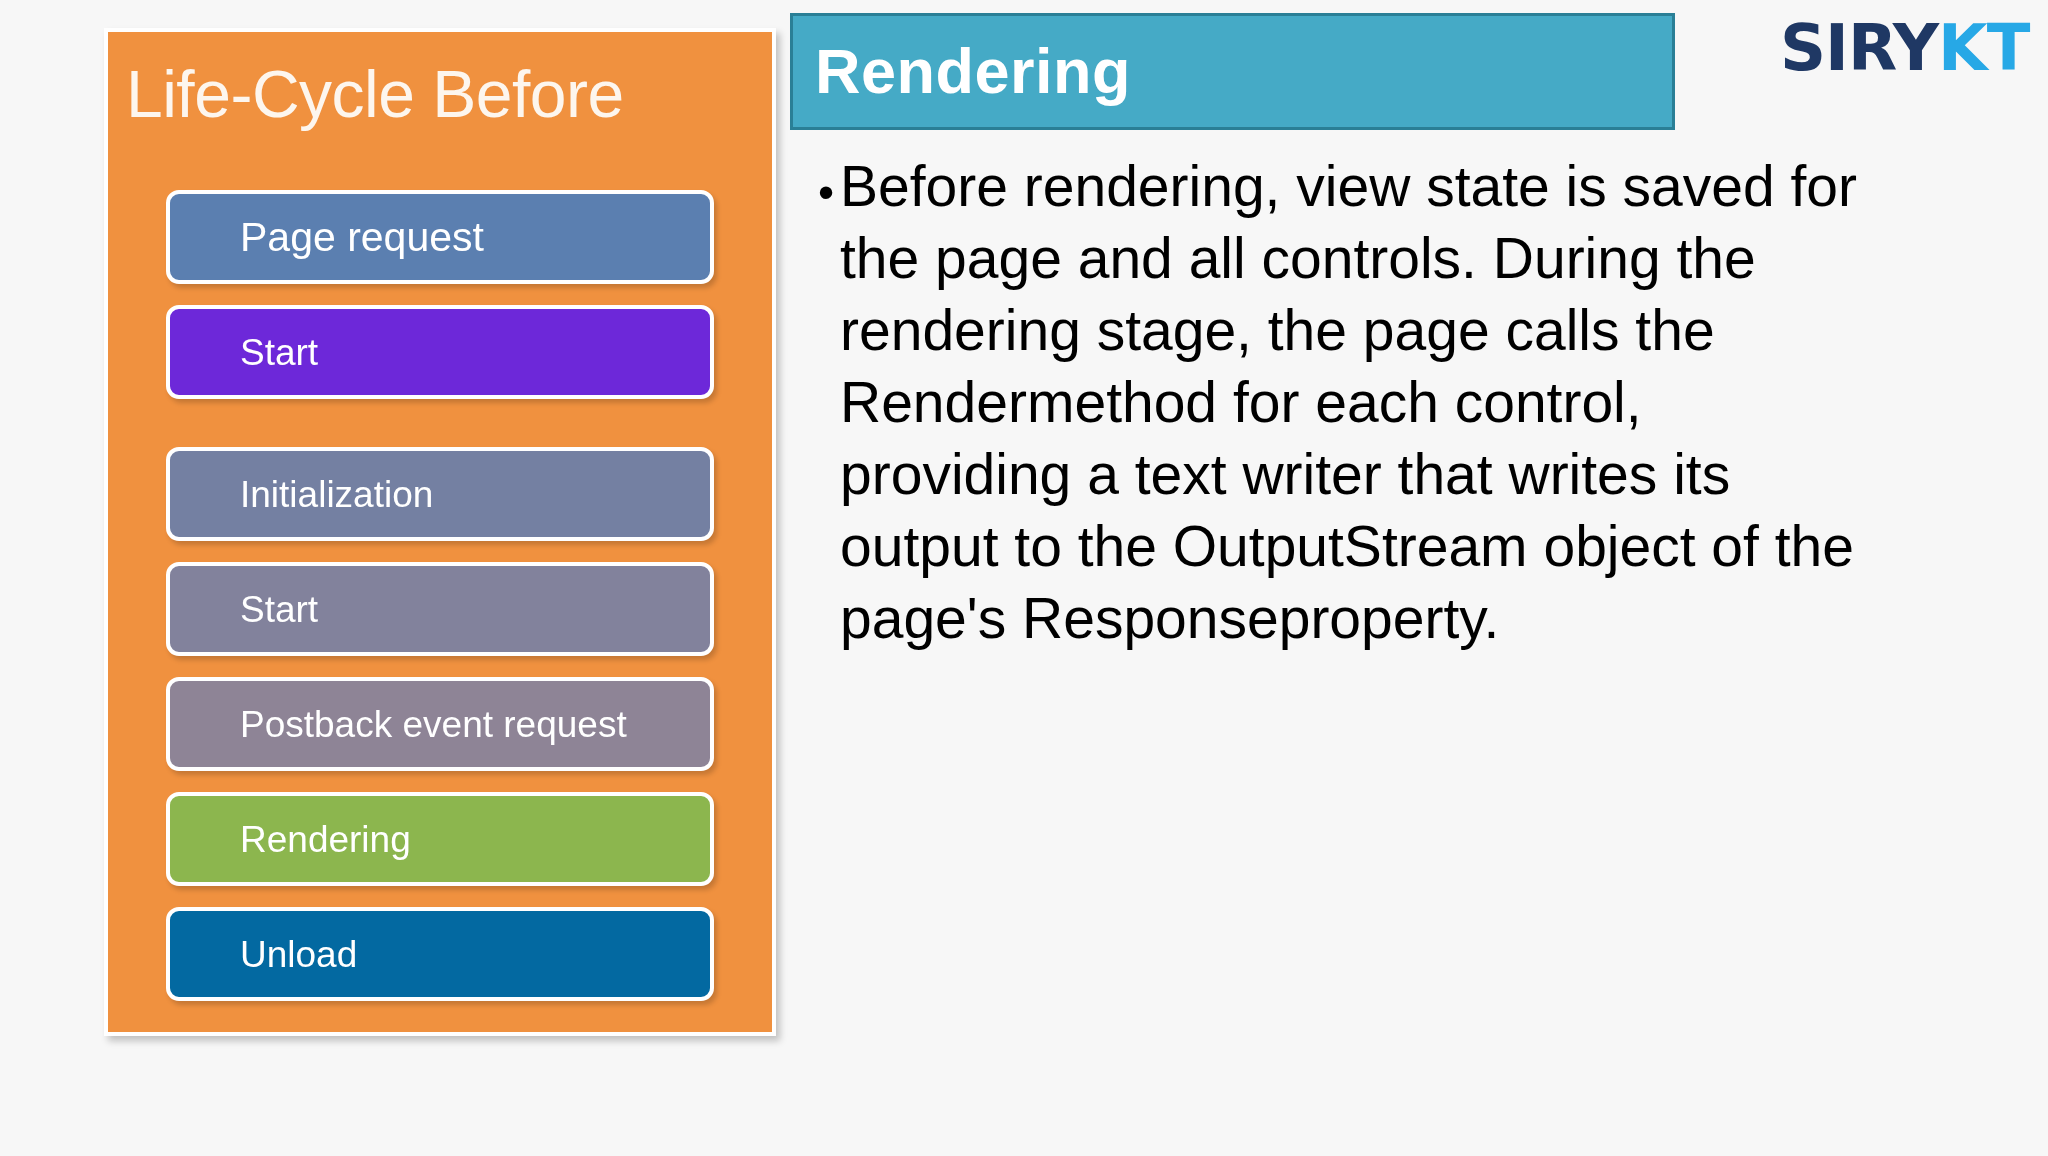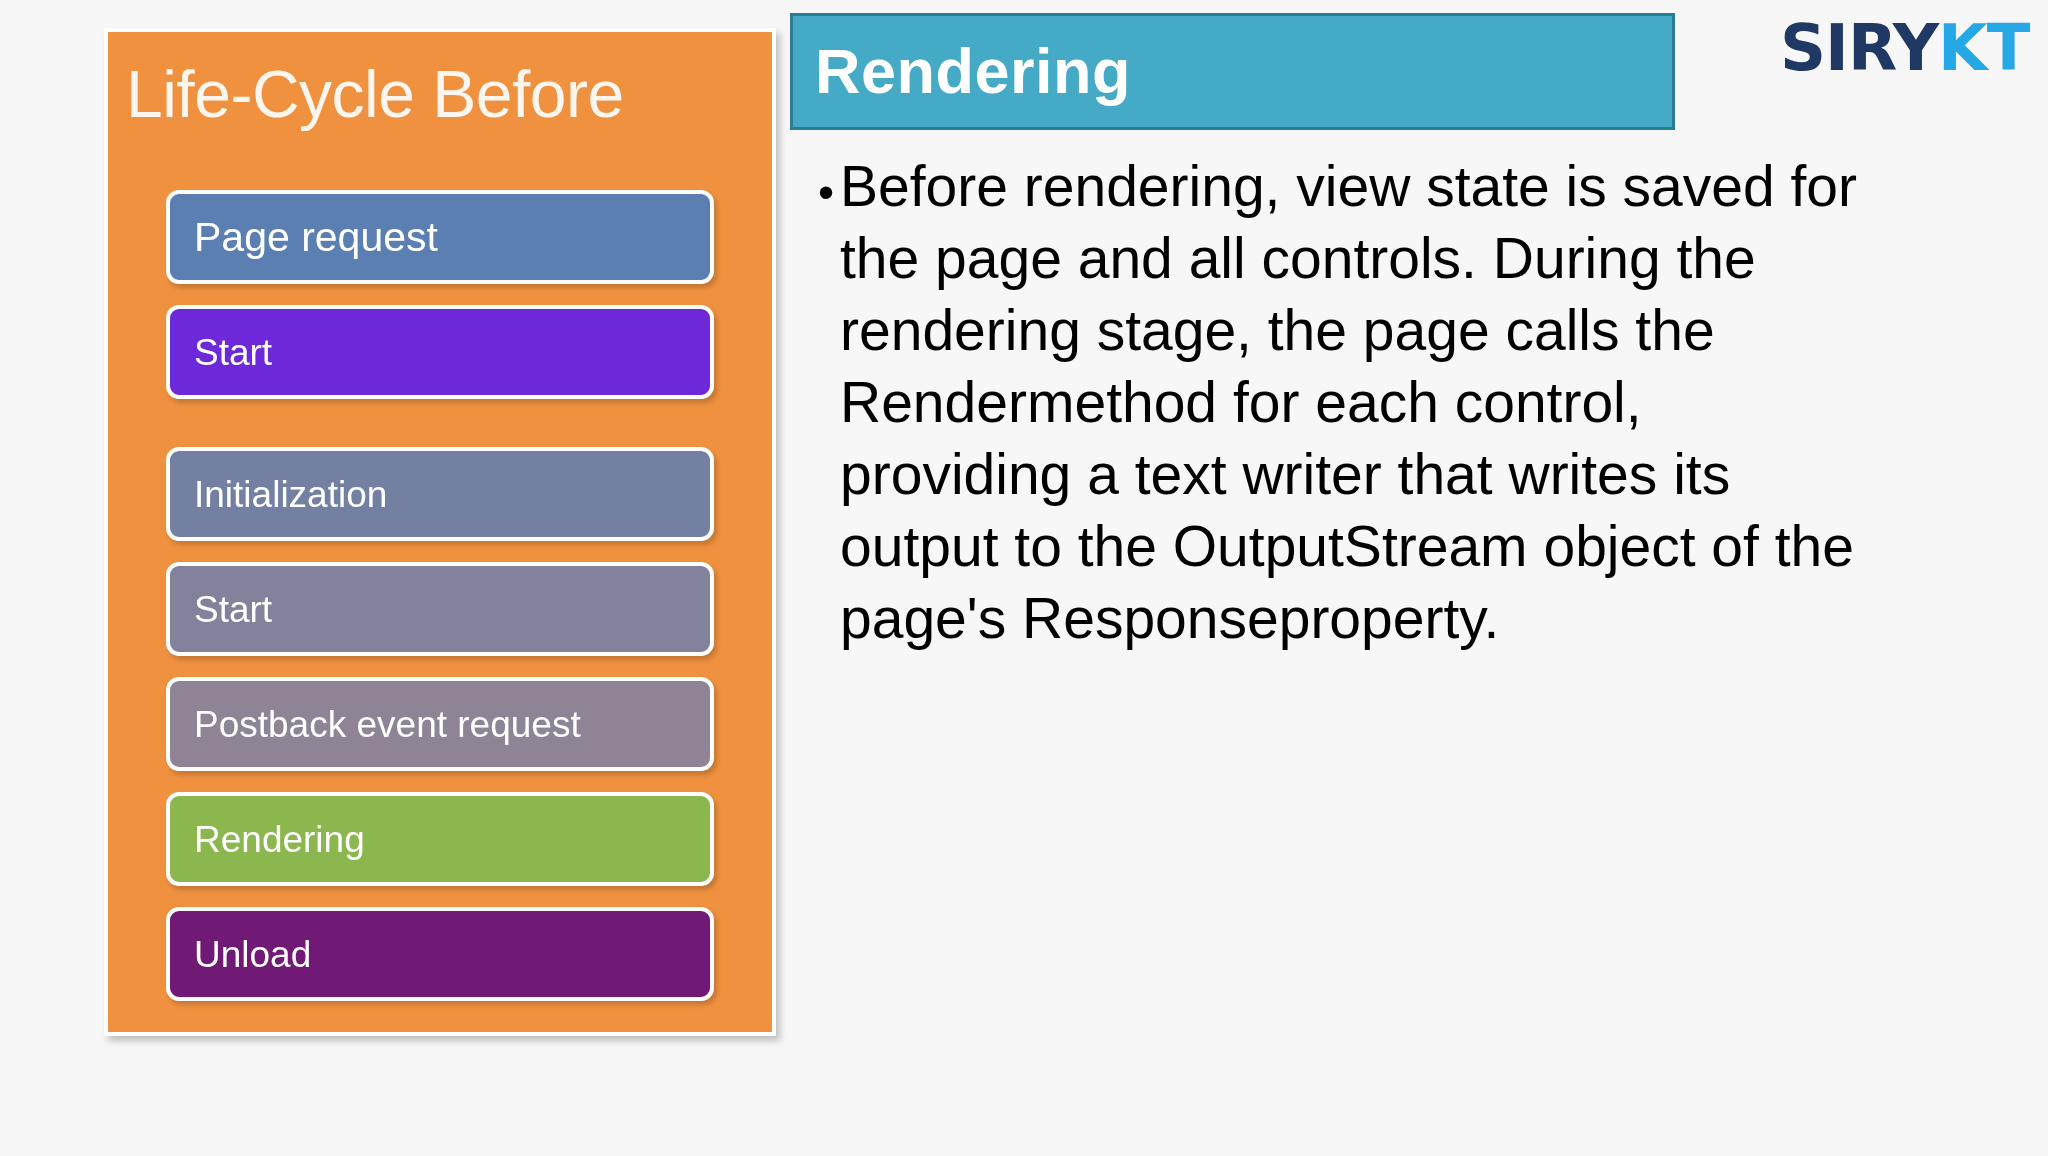--- a/index.html
+++ b/index.html
@@ -53,20 +53,21 @@
   .lc-item {
     position: relative;
     height: 94px;
     margin-bottom: 21px;
     border-radius: 13px;
     border: 4px solid #ffffff;
     box-sizing: border-box;
     box-shadow: 3px 4px 5px rgba(0,0,0,0.18);
     display: flex;
     align-items: center;
+    padding-left: 46px;
   }
   .lc-label {
     color: #ffffff;
     font-size: 37px;
     font-weight: 400;
     padding-left: 24px;
     line-height: 1;
     white-space: nowrap;
   }
   .lc-item-0 .lc-label { font-size: 41px; }
@@ -180,21 +181,21 @@
       </div>
 
       <div class="lc-item lc-item-4" style="background: rgb(142, 132, 150);">
         <span class="lc-label">Postback event request</span>
       </div>
 
       <div class="lc-item lc-item-5" style="background: rgb(140, 182, 78);">
         <span class="lc-label">Rendering</span>
       </div>
 
-      <div class="lc-item lc-item-6" style="background: #701a75;">
+      <div class="lc-item lc-item-6" style="background: #0369a1;">
         <span class="lc-label">Unload</span>
       </div>
 
     </div>
   </div>
 
   <div class="content">
 
     <div class="content-header" style="background: rgb(69, 170, 198); border-color: rgb(42, 127, 150);">
       <span class="content-header-title">Rendering</span>

